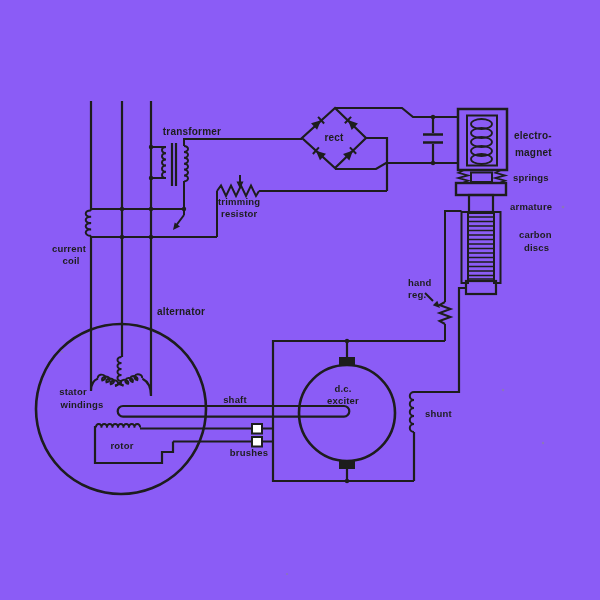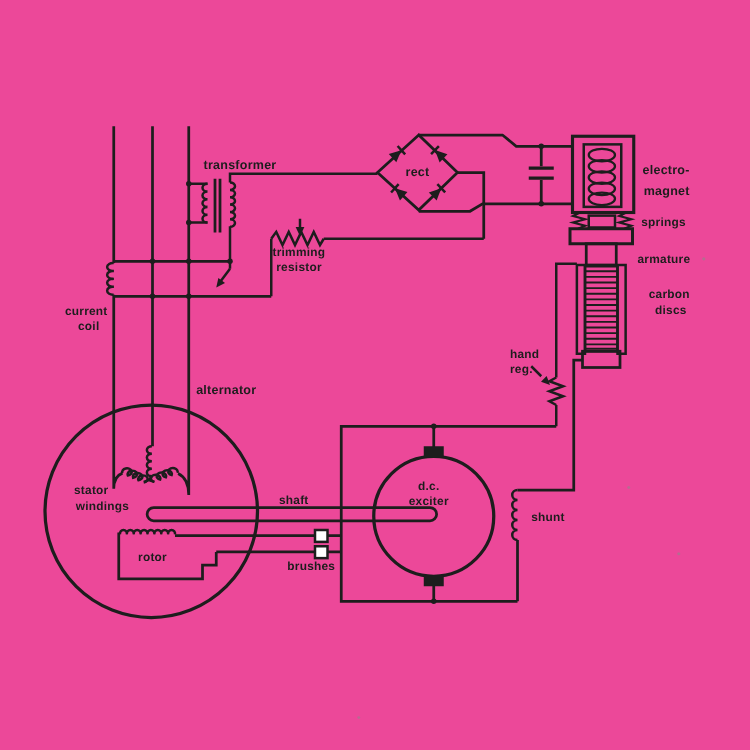--- a/index.html
+++ b/index.html
@@ -1,16 +1,16 @@
 <!DOCTYPE html>
 <html><head>
 <meta charset="utf-8">
 <style>
   html,body{margin:0;padding:0;background:#fff;}
-  .stage{position:relative;width:600px;height:600px;background:#ec4899;overflow:hidden;}
+  .stage{position:relative;width:600px;height:600px;background:#8b5cf6;overflow:hidden;}
   svg{display:block;}
   svg text{font-family:"Liberation Sans",sans-serif;font-weight:bold;fill:#1d1d1d;letter-spacing:.2px;}
   .lbl{font-size:10px;}
   .lbl-s{font-size:9.5px;}
 </style>
 </head>
 <body>
 
 <div class="stage">
 <svg width="600" height="600" viewBox="0 0 600 600">

